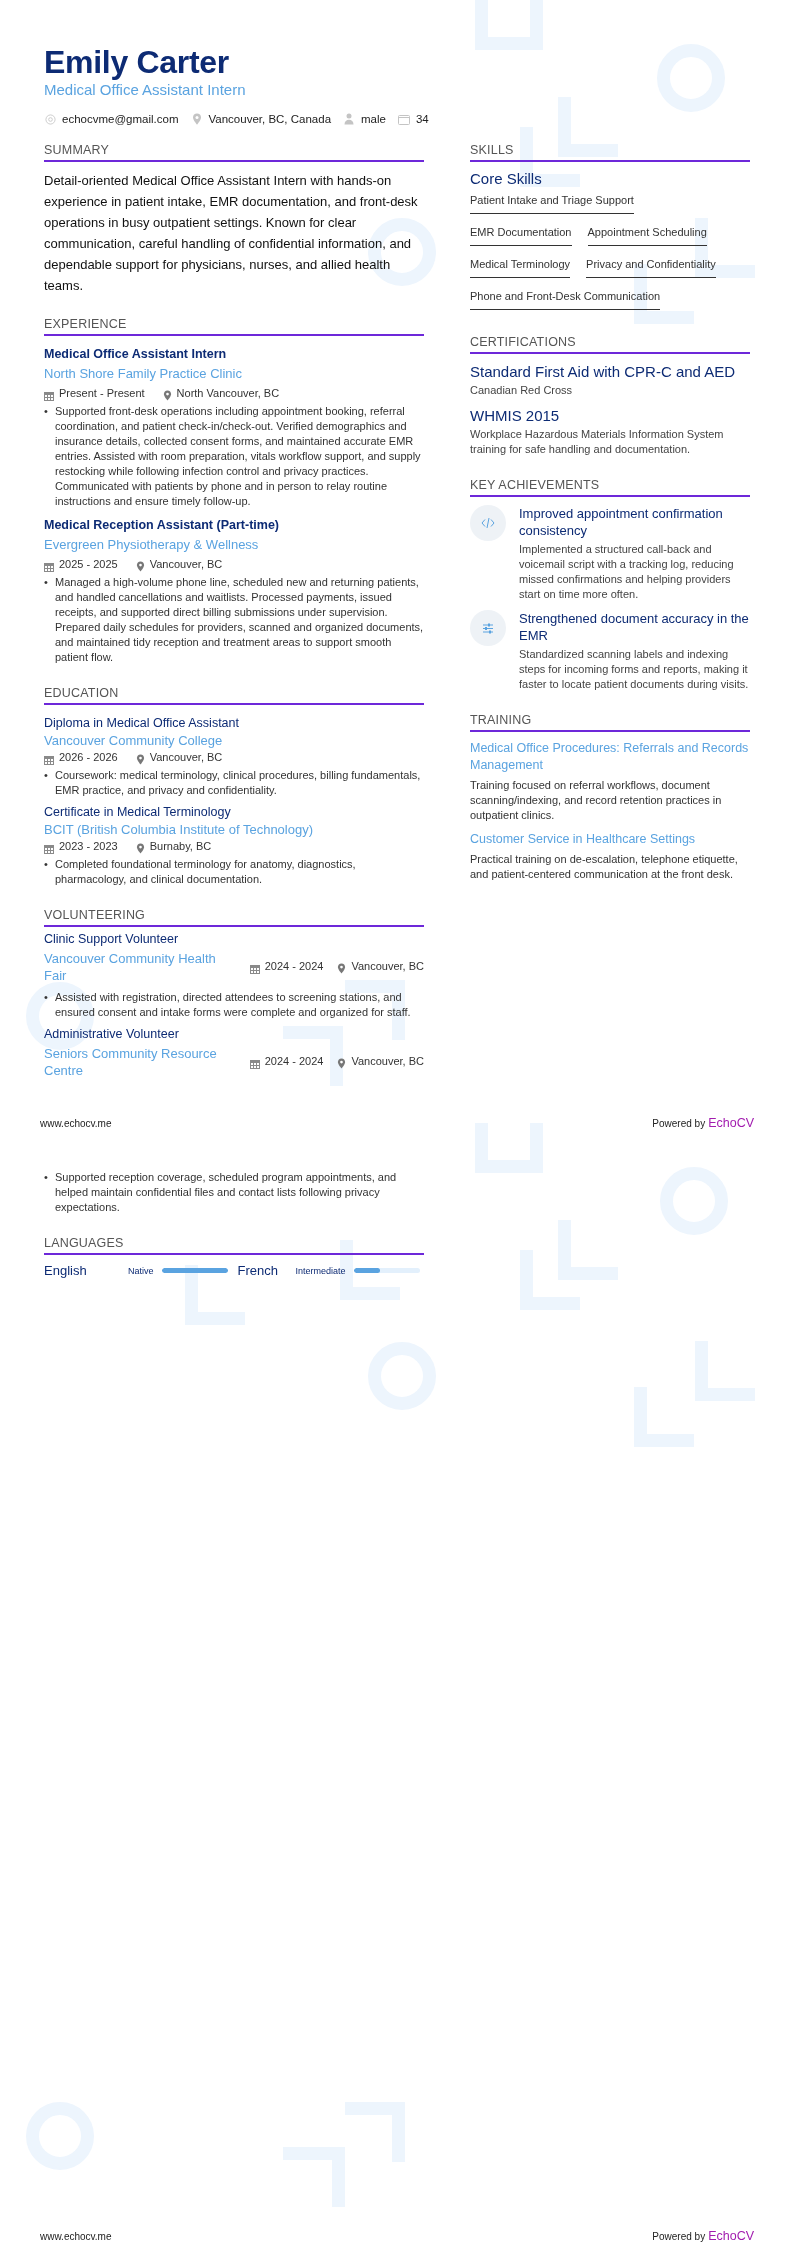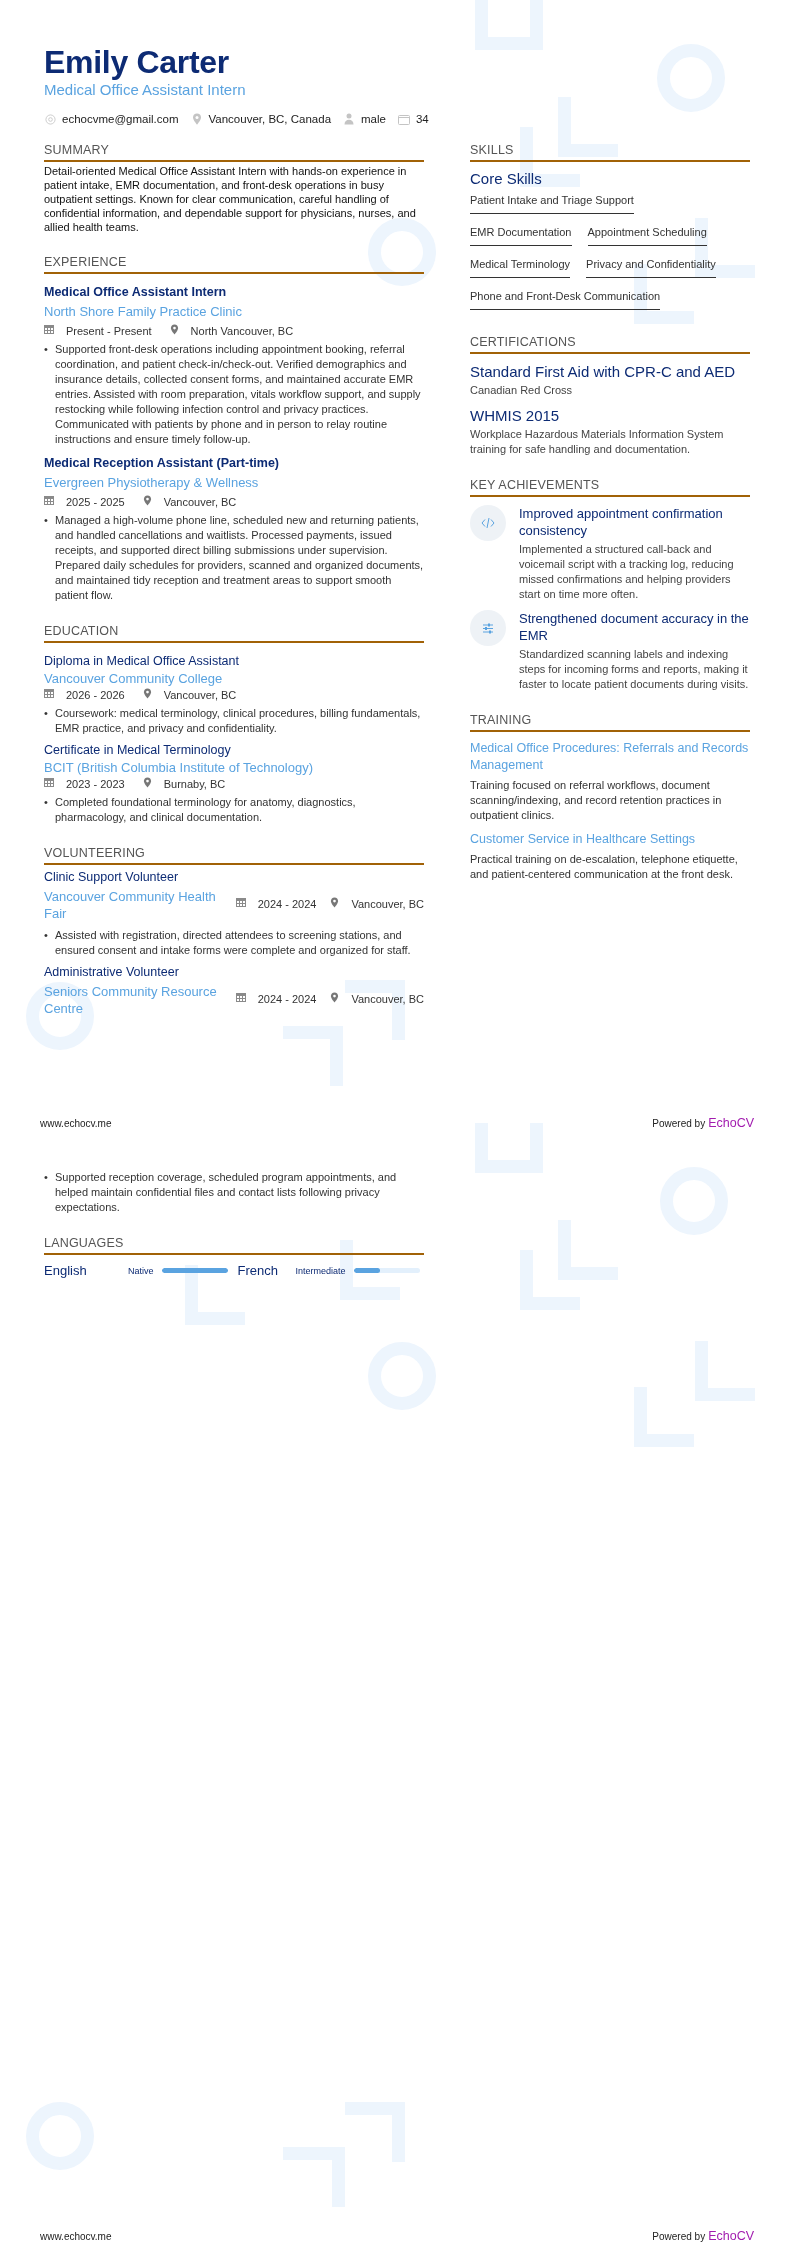--- a/index.html
+++ b/index.html
@@ -15,28 +15,28 @@
   .page { position: absolute; left: 0; width: 794px; z-index: 1; }
   .left { position: absolute; left: 44px; width: 380px; }
   .right { position: absolute; left: 470px; width: 280px; }
 
   .name { font-size: 32px; font-weight: bold; color: #0d2b74; letter-spacing: -0.3px; line-height: 36px; }
   .title { font-size: 15px; color: #5aa3e0; line-height: 18px; margin-top: 1px; }
   .contact { display: flex; align-items: flex-end; font-size: 11.5px; color: #222; margin-top: 14px; white-space: nowrap; }
   .contact .ci { display: flex; align-items: center; margin-right: 12px; }
   .contact .ic { width: 12px; height: 12px; margin-right: 6px; display: inline-flex; align-items: center; justify-content: center; }
 
-  .sec-h { font-size: 12.5px; color: #555; letter-spacing: 0.2px; line-height: 16px; padding-bottom: 2px; border-bottom: 2px solid #a16207; }
-  .body-text { font-size: 11px; line-height: 14px; color: #222; margin-top: 2px; }
+  .sec-h { font-size: 12.5px; color: #555; letter-spacing: 0.2px; line-height: 16px; padding-bottom: 2px; border-bottom: 2px solid #6d28d9; }
+  .body-text { font-size: 13px; line-height: 21px; color: #222; margin-top: 8px; }
 
   .job-title { font-size: 12.5px; font-weight: bold; color: #0d2b74; line-height: 17px; }
   .job-title.light { font-weight: normal; }
   .org { font-size: 13px; color: #5aa3e0; line-height: 17px; margin-top: 2px; }
   .meta { display: flex; align-items: center; font-size: 11px; color: #333; line-height: 15px; margin-top: 4px; }
-  .meta .mi { display: flex; align-items: flex-start; margin-right: 18px; gap: 7px; }
+  .meta .mi { display: flex; align-items: flex-end; margin-right: 18px; }
   .meta svg { margin-right: 5px; }
   .bullet { display: flex; font-size: 11px; line-height: 15px; color: #333; margin-top: 3px; }
   .bullet .dot { width: 11px; flex: 0 0 11px; }
 
   .vol-row { display: flex; justify-content: space-between; align-items: center; }
   .vol-row .org { width: 190px; }
 
   .skill-group { font-size: 15px; color: #0d2b74; margin-top: 8px; line-height: 18px; }
   .chips { display: flex; flex-wrap: wrap; width: 280px; }
   .chip { font-size: 11px; color: #333; line-height: 14px; padding: 5px 0 6px; border-bottom: 1px solid #333; margin-right: 16px; margin-bottom: 6px; }

